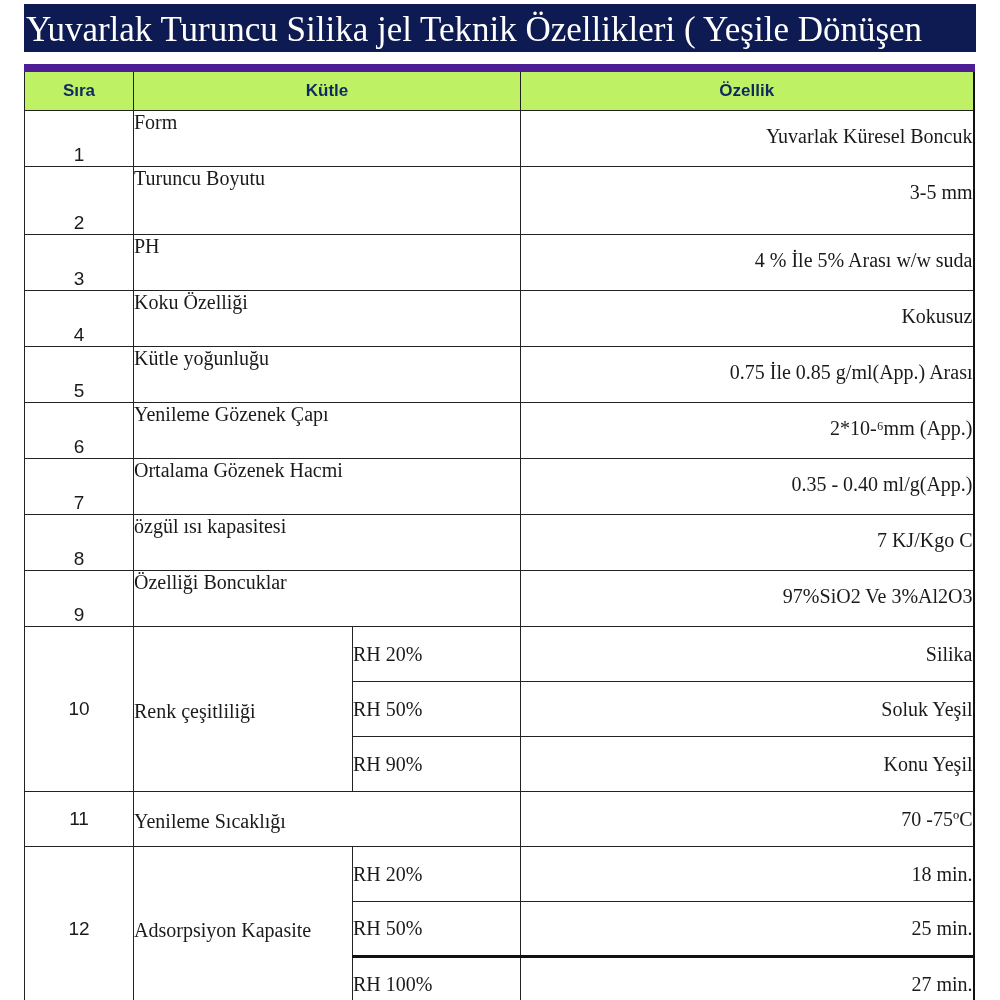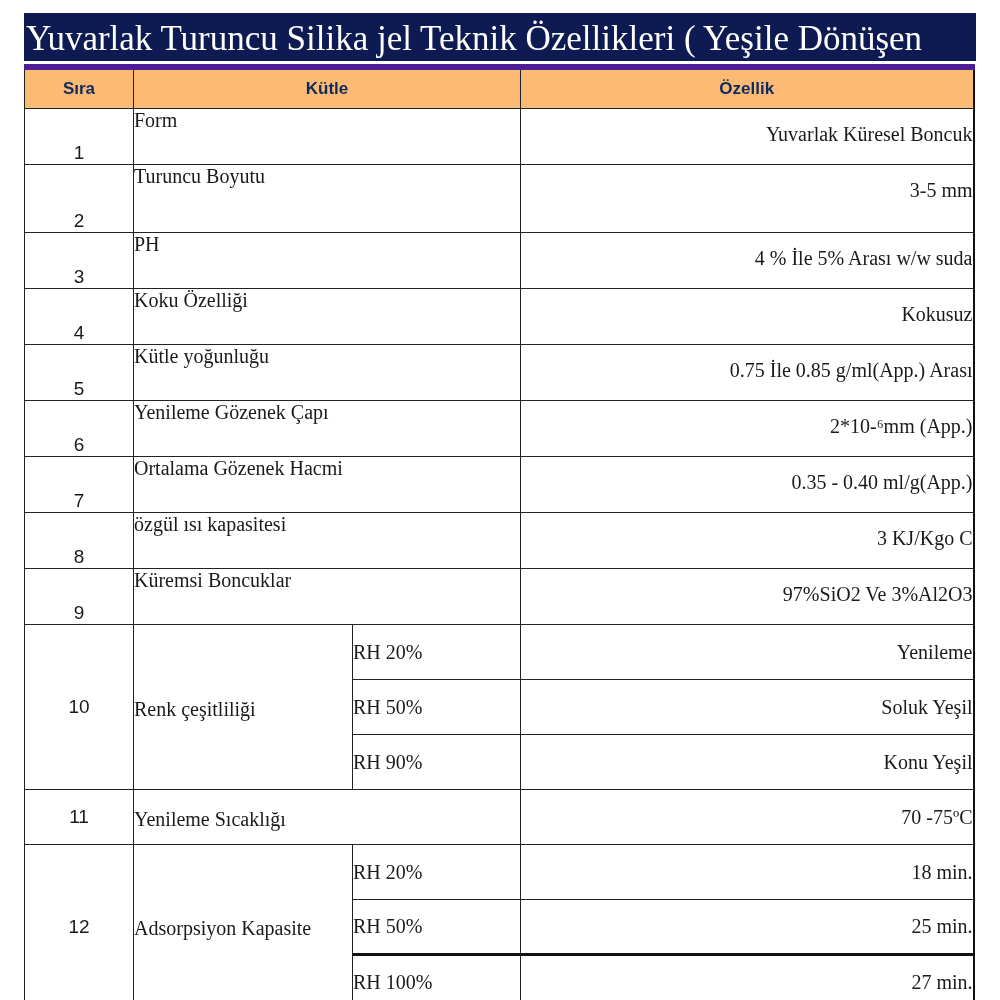--- a/index.html
+++ b/index.html
@@ -1,32 +1,32 @@
 <!DOCTYPE html>
 <html><head>
 <meta charset="utf-8">
 <style>
   html, body { margin: 0; padding: 0; background: #ffffff; }
   body { width: 1000px; height: 1000px; position: relative; overflow: hidden; }
   .title-bar {
-    position: absolute; left: 24px; top: 13px; width: 950px; height: 48px;
+    position: absolute; left: 24px; top: 4px; width: 950px; height: 48px;
     background: #0d1b52; color: #ffffff;
     font-family: "Liberation Serif", serif; font-size: 35px;
     line-height: 52px; white-space: nowrap; overflow: hidden; padding-left: 2px;
   }
   table.spec {
     position: absolute; left: 24px; top: 64px; width: 949px;
     border-collapse: collapse; table-layout: fixed;
     font-family: "Liberation Serif", serif; font-size: 20px; color: #1a1a1a;
   }
   table.spec td, table.spec th { border: 1.5px solid #222; padding: 0; }
   table.spec thead th {
-    background: #fdba74; color: #0f2a5c; height: 38px;
+    background: #bef264; color: #0f2a5c; height: 38px;
     font-family: "Liberation Sans", sans-serif; font-size: 17px; font-weight: bold;
-    text-align: center; border-top: 6px solid #4c1d95;
+    text-align: center; border-top: 8px solid #4c1d95;
   }
   td.num { text-align: center; font-family: "Liberation Sans", sans-serif; font-size: 19px; vertical-align: bottom; padding-bottom: 6px; }
   td.num.mid { vertical-align: middle; padding-bottom: 0; }
   td.txt { padding-left: 12px; vertical-align: top; padding-top: 14px; }
   td.txt.mid { vertical-align: middle; padding-top: 4px; }
   td.sub { padding-left: 5px; vertical-align: middle; }
   td.val { padding-left: 6px; vertical-align: middle; text-align: right; }
   td.val.top { vertical-align: top; padding-top: 14px; }
   .r1 { height: 56px; } .r2 { height: 68px; } .r { height: 56px; }
   .rg { height: 55px; }
@@ -83,33 +83,33 @@
       <td class="val top">2*10-⁶mm (App.)</td>
     </tr>
     <tr class="r">
       <td class="num">7</td>
       <td class="txt" colspan="2">Ortalama Gözenek Hacmi</td>
       <td class="val top">0.35 - 0.40 ml/g(App.)</td>
     </tr>
     <tr class="r">
       <td class="num">8</td>
       <td class="txt" colspan="2">özgül ısı kapasitesi</td>
-      <td class="val top">3 KJ/Kgo C</td>
+      <td class="val top">7 KJ/Kgo C</td>
     </tr>
     <tr class="r">
       <td class="num">9</td>
-      <td class="txt" colspan="2">Küremsi Boncuklar</td>
+      <td class="txt" colspan="2">Özelliği Boncuklar</td>
       <td class="val top">97%SiO2 Ve 3%Al2O3</td>
     </tr>
 
     <tr class="rg">
       <td class="num mid" rowspan="3">10</td>
       <td class="txt mid" rowspan="3">Renk çeşitliliği</td>
       <td class="sub">RH 20%</td>
-      <td class="val">Yenileme</td>
+      <td class="val">Silika</td>
     </tr>
     <tr class="rg">
       <td class="sub">RH 50%</td>
       <td class="val">Soluk Yeşil</td>
     </tr>
     <tr class="rg">
       <td class="sub">RH 90%</td>
       <td class="val">Konu Yeşil</td>
     </tr>
 

